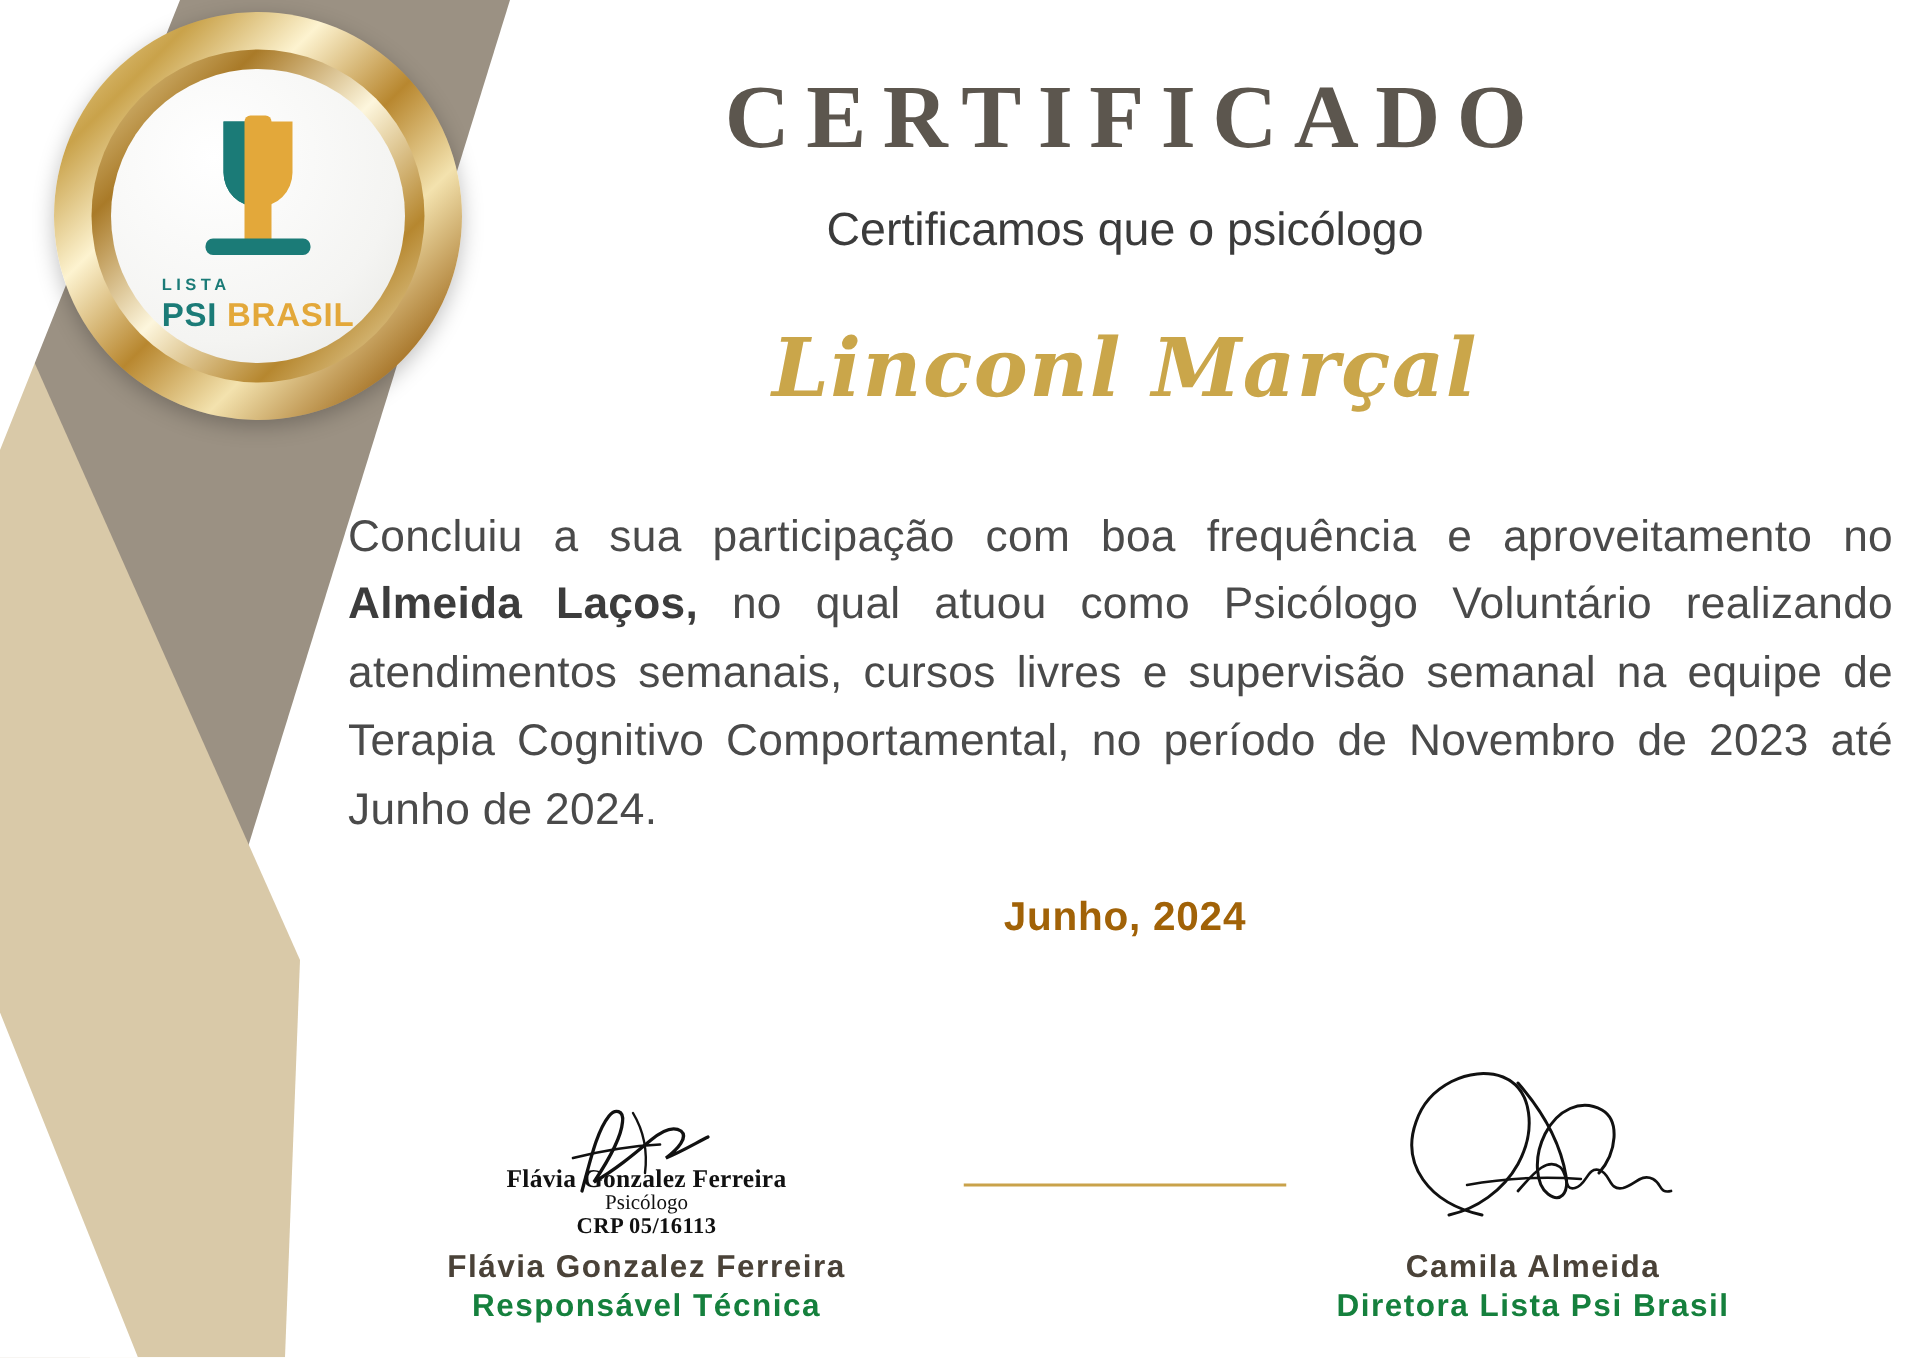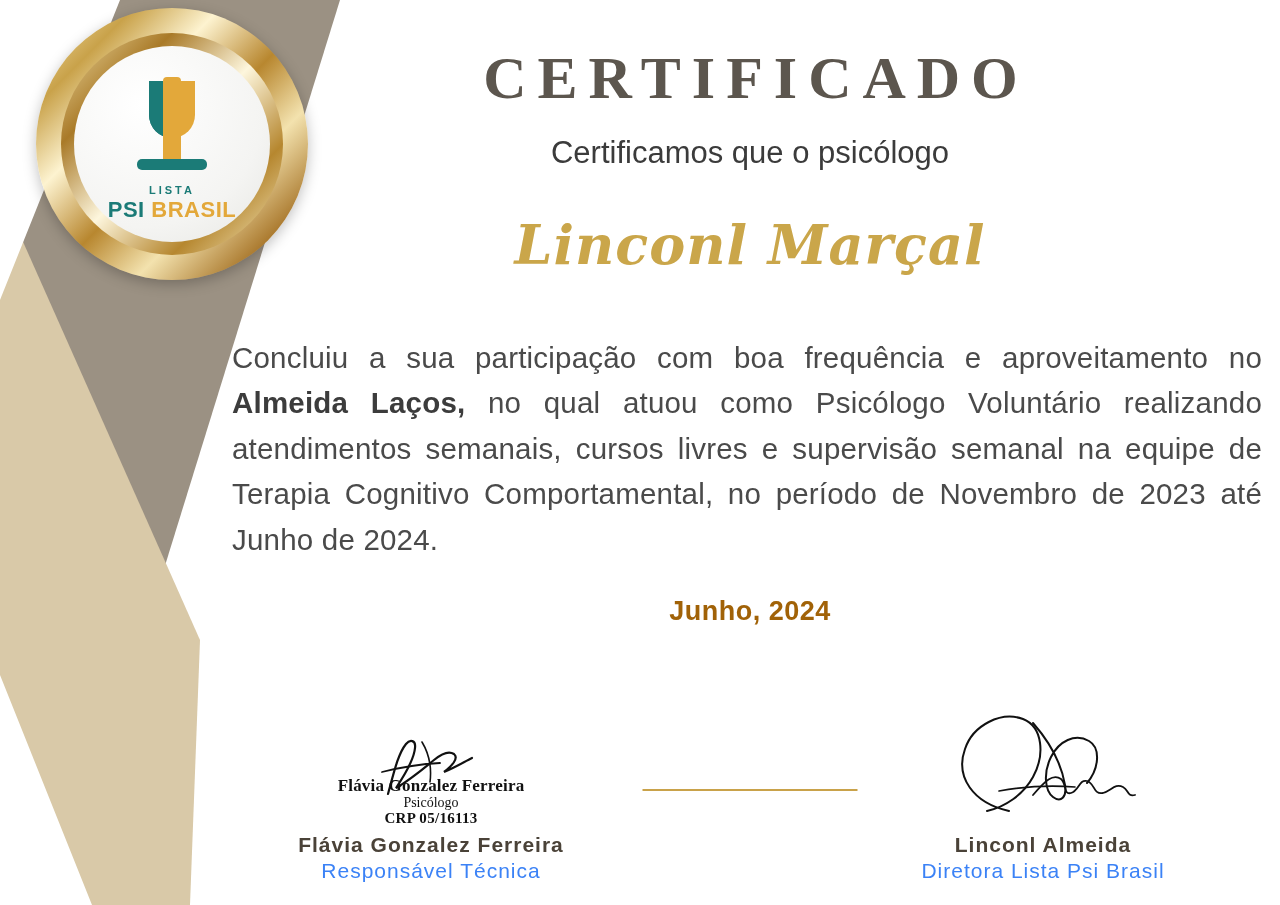--- a/index.html
+++ b/index.html
@@ -102,21 +102,21 @@
     align-items: center;
     justify-content: center;
   }
   .seal-psi {
     width: 118px;
     height: 112px;
     position: relative;
     margin-top: 4px;
   }
   .seal-text {
-    text-align: center;
+    text-align: left;
     margin-top: 2px;
     line-height: 1;
   }
   .seal-lista {
     font-size: 11px;
     letter-spacing: 3px;
     color: #1b7b77;
     font-weight: 600;
   }
   .seal-brand {
@@ -191,21 +191,21 @@
   }
 
   
   .signatures {
     position: absolute;
     left: 0;
     bottom: 22px;
     width: 1060px;
     display: flex;
     justify-content: space-between;
-    padding: 0 4px 0 0;
+    padding: 0 25px 0 0;
     box-sizing: border-box;
   }
   .sign-block {
     width: 430px;
     text-align: center;
     position: relative;
   }
   .sign-left { margin-left: -4px; }
   .sign-right { margin-right: 18px; }
 
@@ -248,22 +248,22 @@
 
   .sign-name {
     font-size: 21px;
     font-weight: 700;
     color: #4a4238;
     letter-spacing: 1px;
     margin-top: 6px;
   }
   .sign-role {
     font-size: 21px;
-    font-weight: 400;
-    color: #3b82f6;
+    font-weight: 700;
+    color: #15803d;
     letter-spacing: 1px;
     margin-top: 2px;
   }
 
   .gold-rule {
     position: absolute;
     left: 50%;
     transform: translateX(-50%);
     bottom: 92px;
     width: 215px;
@@ -346,21 +346,21 @@
         <div class="sign-graphic">
           <div>
             <svg width="260" height="124" viewBox="0 0 260 124" aria-hidden="true">
               <path d="M96 112 C60 104 42 78 52 50 C60 26 88 12 110 20 C130 28 132 56 120 78 C110 96 92 108 74 112" fill="none" stroke="#111" stroke-width="2" stroke-linecap="round"></path>
               <path d="M120 24 C134 40 148 62 152 86 C154 98 148 104 140 98 C132 92 130 74 138 58 C146 42 162 34 176 42 C188 49 186 70 174 84" fill="none" stroke="#111" stroke-width="2" stroke-linecap="round"></path>
               <path d="M86 92 C108 88 136 86 162 88" fill="none" stroke="#111" stroke-width="1.6" stroke-linecap="round"></path>
               <path d="M120 96 C132 82 140 74 148 80 C154 85 150 96 158 94 C166 92 166 80 174 82 C182 84 180 96 190 94 C198 92 202 84 210 88 C216 91 214 98 222 96" fill="none" stroke="#111" stroke-width="1.8" stroke-linecap="round"></path>
             </svg>
           </div>
         </div>
-        <div class="sign-name">Linconl Almeida</div>
+        <div class="sign-name">Camila Almeida</div>
         <div class="sign-role">Diretora Lista Psi Brasil</div>
       </div>
 
       <div class="gold-rule"></div>
     </div>
 
   </div>
 </div>
 
 </body></html>

